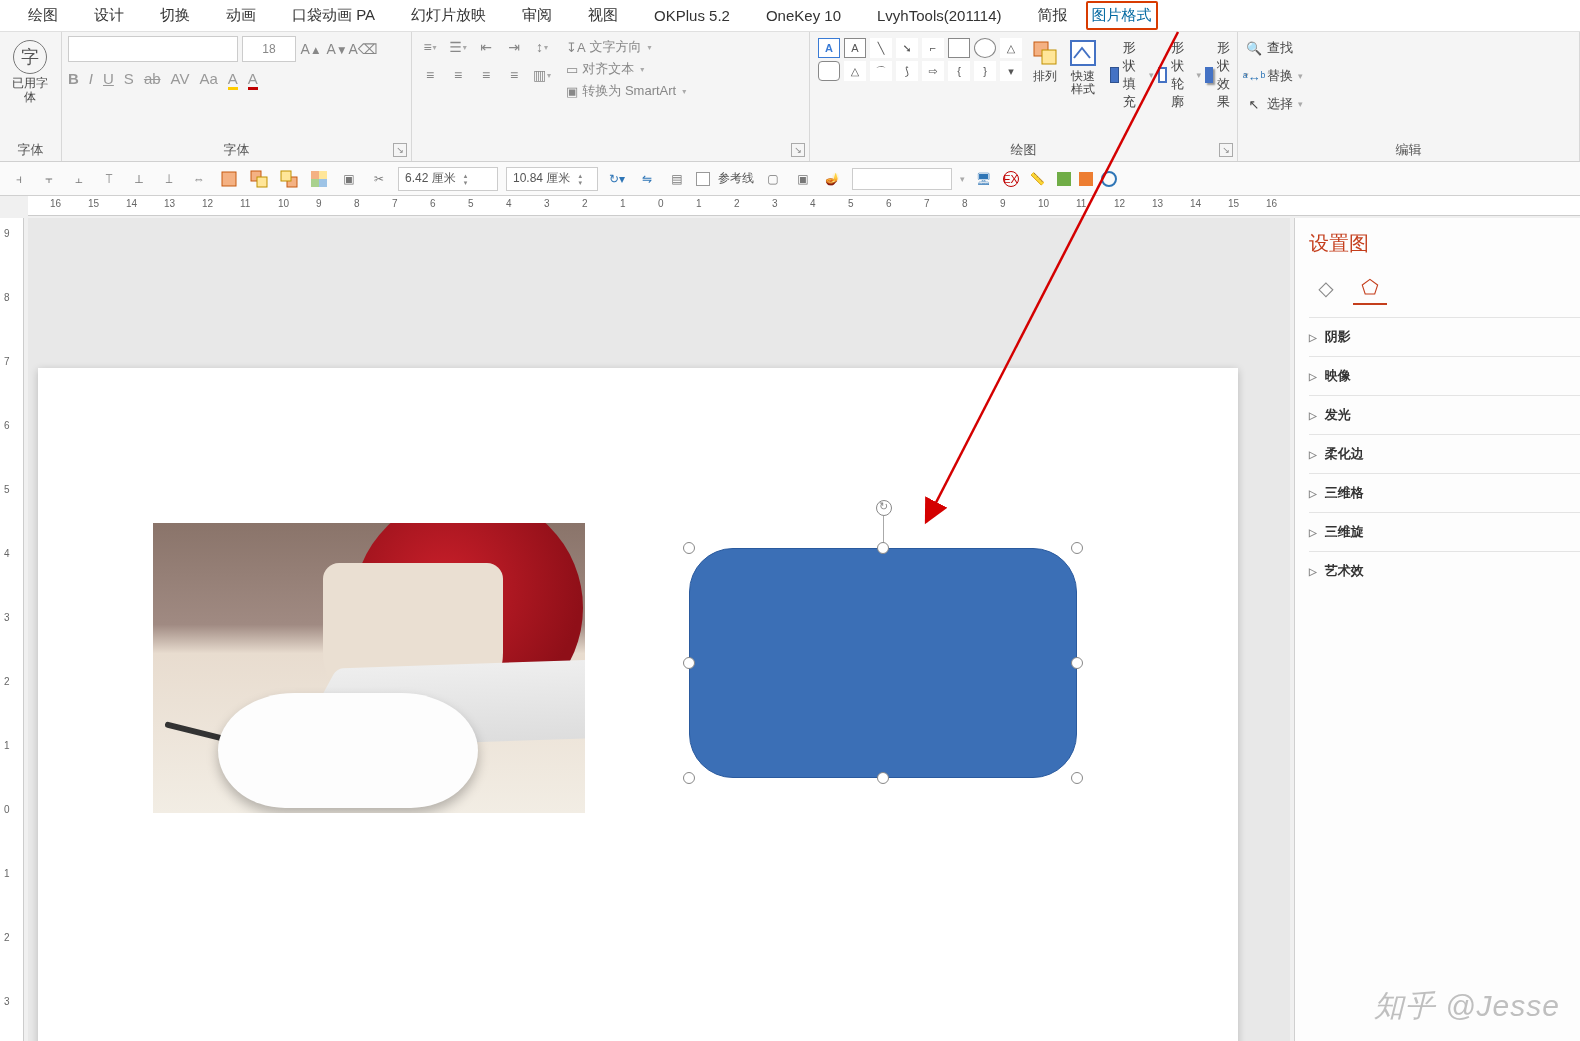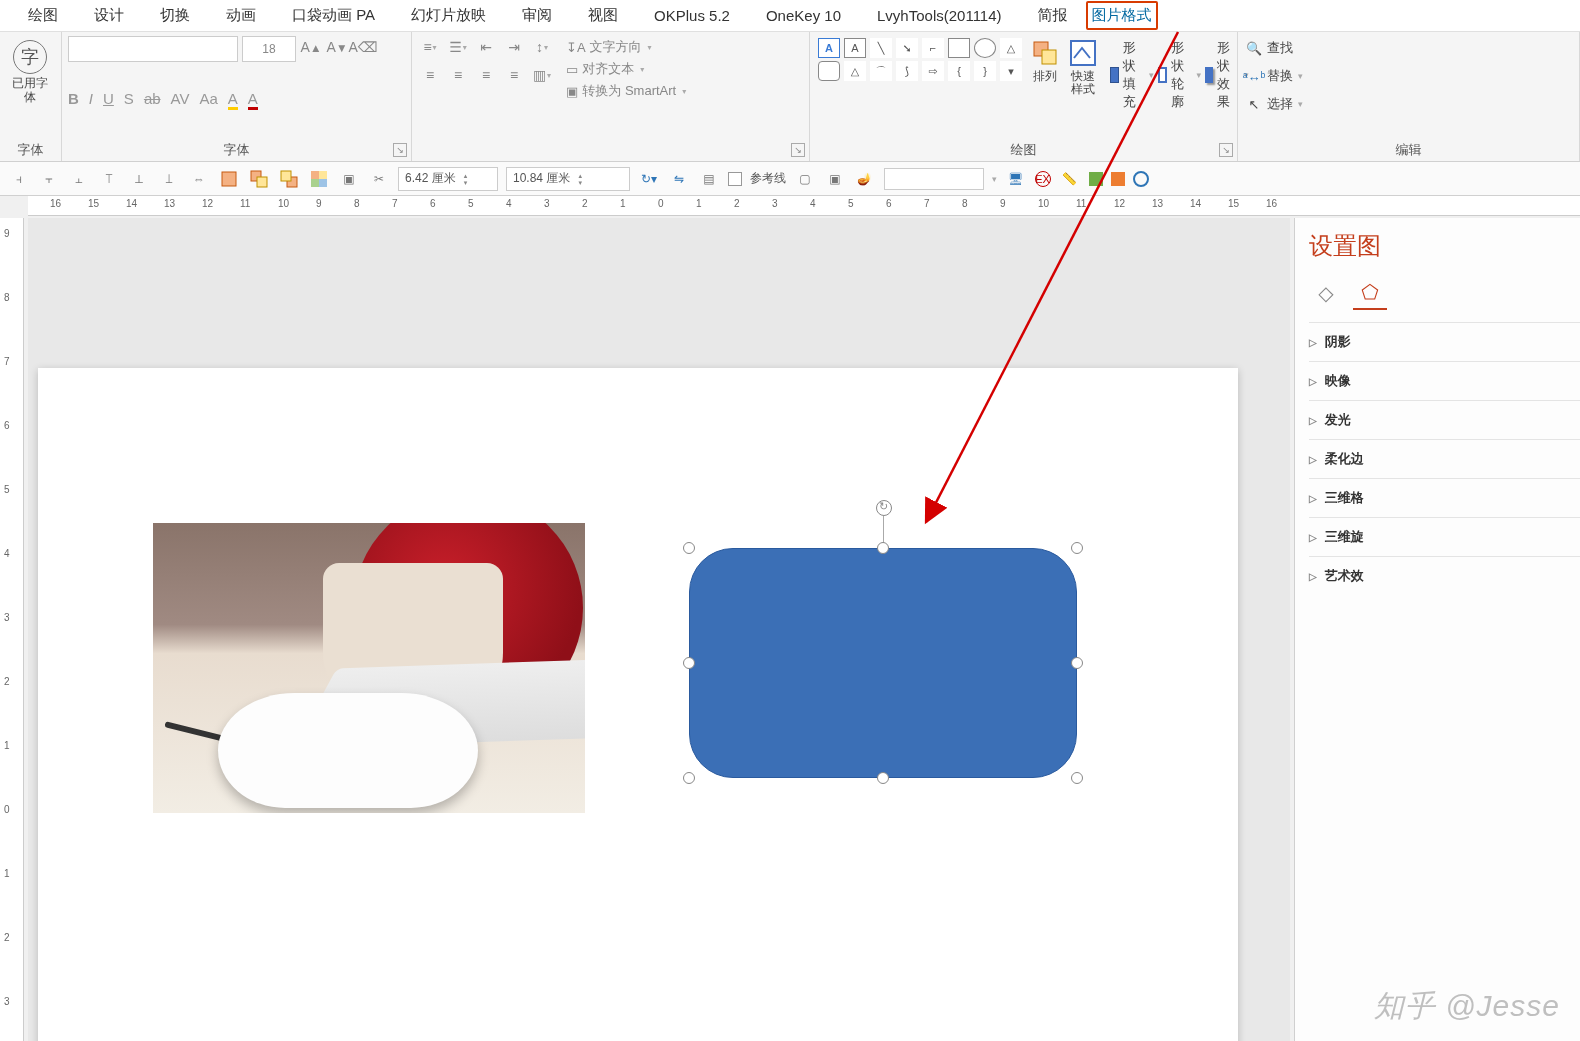--- a/index.html
+++ b/index.html
@@ -16,21 +16,21 @@
 .group-label { text-align:center; font-size:13px; color:#555; padding-top:2px; }
 .group-body { flex:1; display:flex; align-items:flex-start; gap:4px; }
 .launcher { position:absolute; bottom:4px; right:4px; width:14px; height:14px; border:1px solid #aaa; font-size:9px; line-height:12px; text-align:center; color:#888; }
 
 
 .bigbtn { width:48px; display:flex; flex-direction:column; align-items:center; justify-content:center; gap:2px; padding:4px 2px; }
 .bigbtn .ico { width:34px; height:34px; border:1.5px solid #777; border-radius:50%; display:flex; align-items:center; justify-content:center; font-size:18px; color:#555;}
 .bigbtn .lbl { font-size:12px; line-height:14px; text-align:center; color:#444;}
 
 
-.fontrow1 { display:flex; gap:4px; margin-bottom:24px;}
+.fontrow1 { display:flex; align-items:center; gap:4px; margin-bottom:4px;}
 .fontname { width:170px; height:26px; border:1px solid #ccc; background:#fff; }
 .fontsize { width:54px; height:26px; border:1px solid #ccc; background:#fff; display:flex; align-items:center; justify-content:center; color:#888;}
 .smico { width:22px; height:22px; display:flex; align-items:center; justify-content:center; color:#888; font-size:14px; }
 .fontrow2 { display:flex; align-items:center; gap:10px; color:#999;}
 .fontrow2 .fi { font-size:15px; }
 
 
 .pararow { display:flex; gap:4px; margin-bottom:6px;}
 .pico { width:24px; height:22px; display:flex; align-items:center; justify-content:center; color:#888; font-size:14px;}
 .pico .dd { font-size:8px; margin-left:1px; color:#aaa;}
@@ -92,21 +92,21 @@
 .h-bl{left:645px;top:404px;} .h-bm{left:839px;top:404px;} .h-br{left:1033px;top:404px;}
 .rot { position:absolute; left:838px; top:132px; width:16px; height:16px; border:1.5px solid #888; border-radius:50%; background:#fff;}
 .rot::after{content:"↻"; font-size:11px; color:#888; position:absolute; left:2px; top:-1px;}
 .rotline { position:absolute; left:845px; top:148px; width:1px; height:28px; background:#aaa;}
 
 
 .arrow-svg { position:absolute; left:0; top:0; pointer-events:none; z-index:50;}
 
 
 .fmtpane { position:absolute; right:0; top:218px; width:286px; bottom:0; background:#fdfdfd; border-left:1px solid #d0d0d0; padding:12px 0 0 14px;}
-.fmtpane h2 { font-size:24px; color:#c43e1c; font-weight:normal; margin-bottom:14px;}
+.fmtpane h2 { font-size:20px; color:#c43e1c; font-weight:normal; margin-bottom:14px;}
 .fmticons { display:flex; gap:10px; margin-bottom:12px;}
 .fmtico { width:34px; height:34px; display:flex; align-items:center; justify-content:center; font-size:20px; color:#888;}
 .fmtico.active { border-bottom:2px solid #c43e1c; color:#c43e1c;}
 .fmtsection { padding:10px 0; border-top:1px solid #e4e4e4; display:flex; align-items:center; gap:8px; font-size:13px; color:#333; font-weight:bold;}
 .fmtsection .tri { font-size:10px; color:#888;}
 
 
 .watermark { position:absolute; right:20px; bottom:14px; font-size:30px; color:rgba(180,180,180,.85); font-style:italic; font-family:"Segoe UI",sans-serif; z-index:60; letter-spacing:1px;}
 </style>
 </head>
@@ -315,21 +315,21 @@
     </div>
   <div class="tb2ico">▣</div>
   <div class="tb2ico">✂</div>
   <div class="tb2box" style="width:100px;">
       <span>6.42 厘米</span>
       <div class="spin">
         <span>▴</span>
         <span>▾</span>
       </div>
     </div>
-  <div class="tb2box" style="width:124px;">
+  <div class="tb2box" style="width:92px;">
       <span>10.84 厘米</span>
       <div class="spin">
         <span>▴</span>
         <span>▾</span>
       </div>
     </div>
   <div class="tb2ico" style="color:#2e75b6;">↻▾</div>
   <div class="tb2ico" style="color:#2e75b6;">⇋</div>
   <div class="tb2ico">▤</div>
   <div class="chk"></div>

